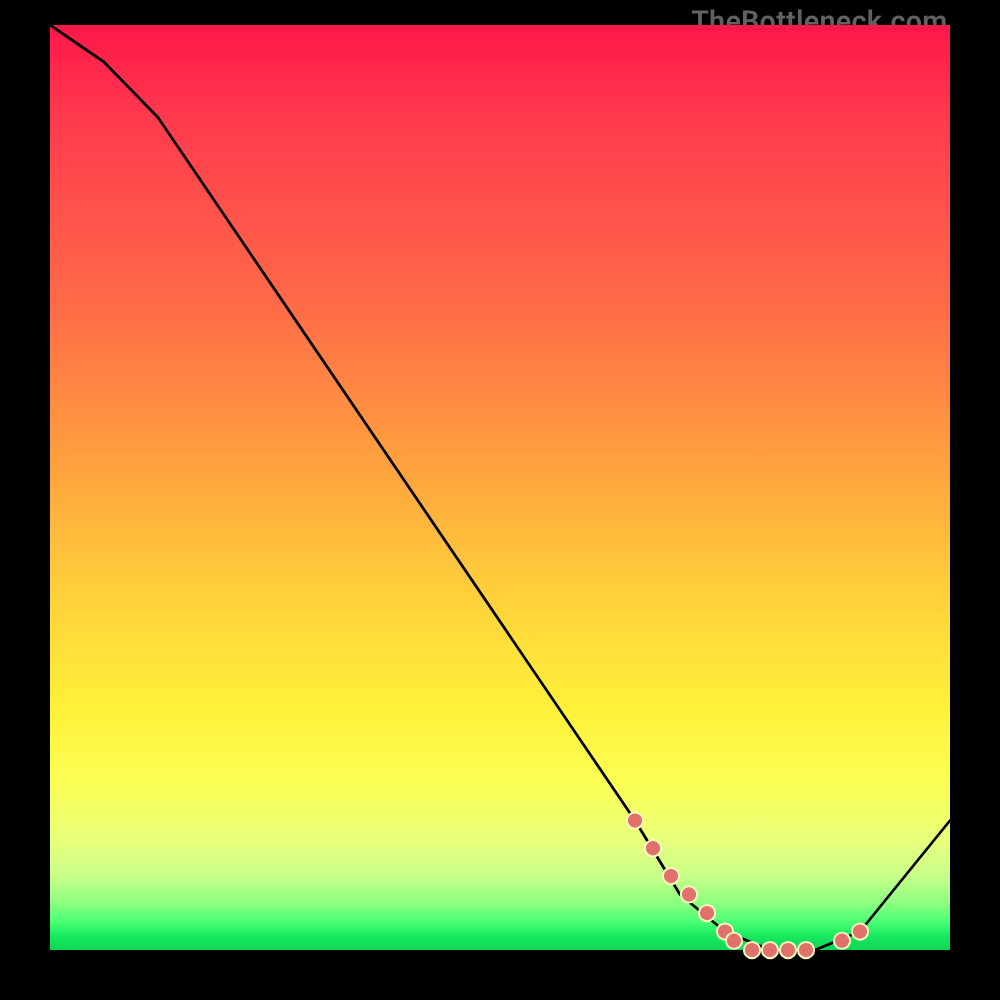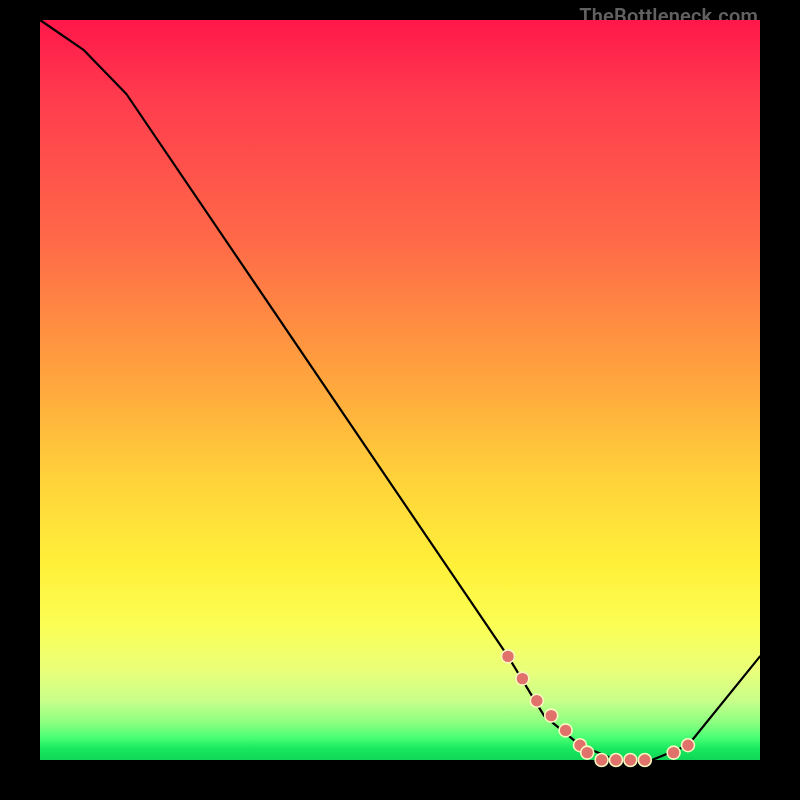--- a/index.html
+++ b/index.html
@@ -39,21 +39,21 @@
       #48ff74 97%,
       #18e85e 98.5%,
       #0fd657 100%
     );
   }
   .watermark {
     position: absolute;
     top: 4px;
     right: 42px;
     color: #616161;
-    font-size: 20px;
+    font-size: 23px;
     font-weight: 600;
     letter-spacing: 0.2px;
     text-align: center;
   }
   svg.curve {
     position: absolute;
     left: 0;
     top: 0;
     width: 720px;
     height: 740px;

